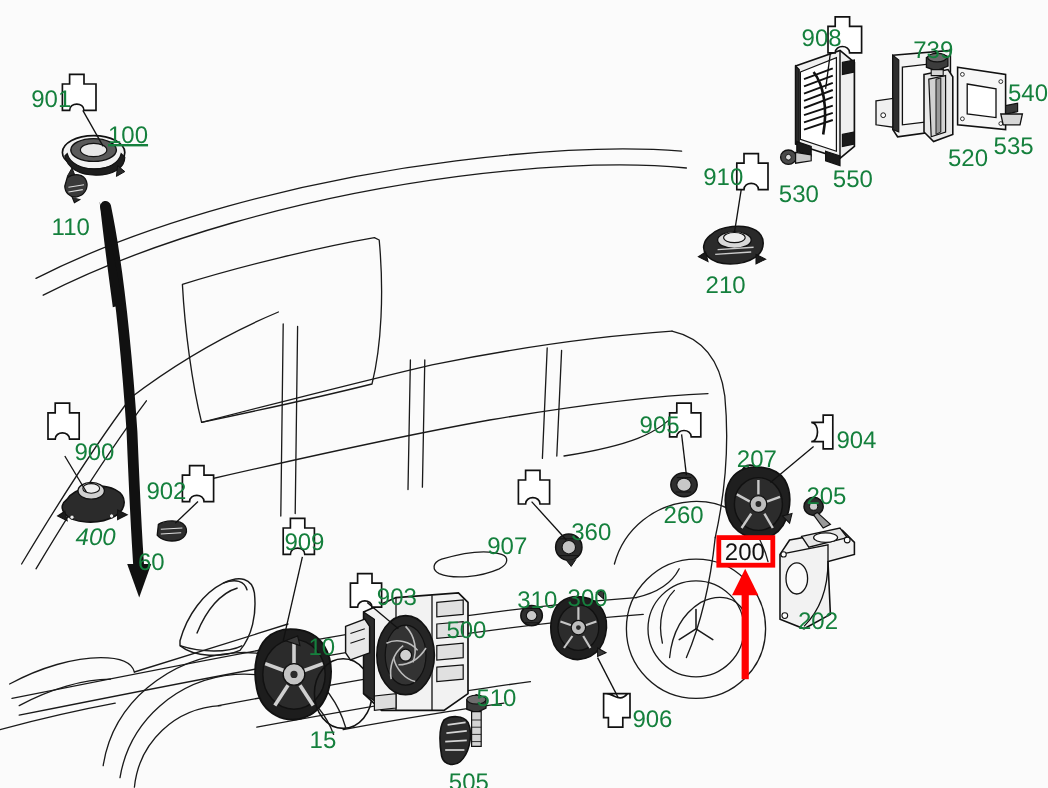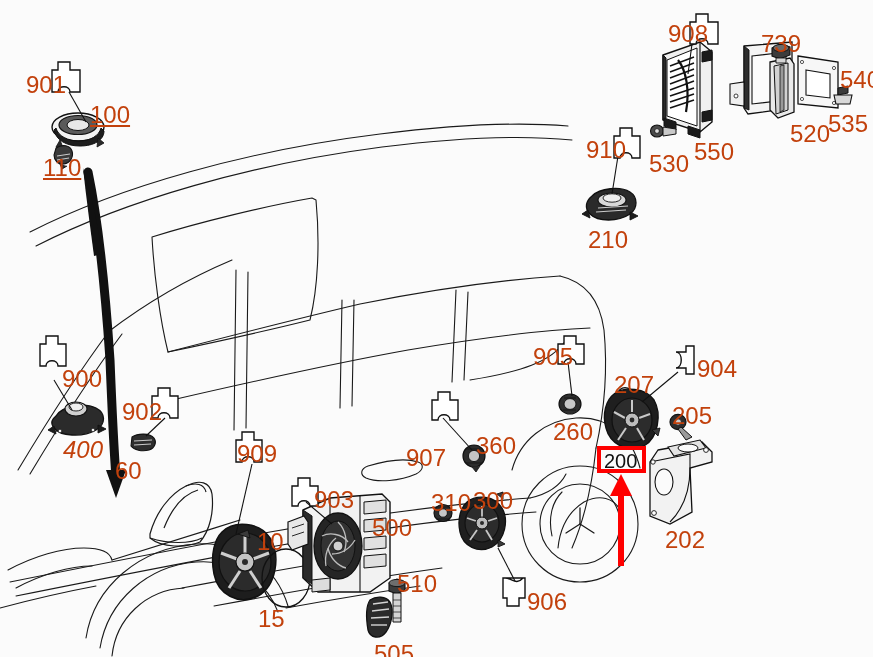--- a/index.html
+++ b/index.html
@@ -12,23 +12,23 @@
     position:relative;
     width:873px;
     height:657px;
     background:#fbfbfb;
     overflow:hidden;
   }
   #art{position:absolute;left:0;top:0;width:873px;height:657px;}
   .lbl{
     position:absolute;
     font-family:"Liberation Sans", sans-serif;
-    font-size:24px;
+    font-size:20px;
     font-weight:400;
-    color:#c2410c;
+    color:#15803d;
     letter-spacing:0px;
     white-space:nowrap;
     line-height:1;
     user-select:none;
   }
   .hl{
     position:absolute;
     border:4px solid #ff0000;
     background:transparent;
     box-sizing:border-box;
@@ -410,40 +410,40 @@
       <path d="M 242,432 L 254,432 L 254,440 L 262,440 L 262,462 L 254,462 C 254,455 242,455 242,462 L 236,462 L 236,440 L 242,440 Z"></path>
 
       <path d="M 298,478 L 310,478 L 310,486 L 318,486 L 318,506 L 310,506 C 310,499 298,499 298,506 L 292,506 L 292,486 L 298,486 Z"></path>
 
       <path d="M 503,578 L 525,578 L 525,598 L 519,598 L 519,606 L 507,606 L 507,598 L 503,598 C 503,591 503,585 503,578 Z M 505,578 C 512,578 516,586 523,578"></path>
     </g>
   </svg>
 
   <div class="lbl" style="left:26px;  top:73px;">901</div>
   <div class="lbl" style="left:90px;  top:103px;text-decoration:underline;">100</div>
-  <div class="lbl" style="left:43px;  top:156px;text-decoration:underline;">110</div>
+  <div class="lbl" style="left:43px;  top:180px;">110</div>
   <div class="lbl" style="left:668px; top:22px;">908</div>
   <div class="lbl" style="left:761px; top:32px;">739</div>
   <div class="lbl" style="left:840px; top:68px;">540</div>
   <div class="lbl" style="left:828px; top:112px;">535</div>
   <div class="lbl" style="left:790px; top:122px;">520</div>
   <div class="lbl" style="left:694px; top:140px;">550</div>
   <div class="lbl" style="left:649px; top:152px;">530</div>
   <div class="lbl" style="left:586px; top:138px;">910</div>
   <div class="lbl" style="left:588px; top:228px;">210</div>
   <div class="lbl" style="left:62px;  top:367px;">900</div>
   <div class="lbl" style="left:122px; top:400px;">902</div>
   <div class="lbl" style="left:63px;  top:438px;font-style:italic;">400</div>
   <div class="lbl" style="left:115px; top:459px;">60</div>
   <div class="lbl" style="left:533px; top:345px;">905</div>
   <div class="lbl" style="left:553px; top:420px;">260</div>
   <div class="lbl" style="left:614px; top:373px;">207</div>
   <div class="lbl" style="left:697px; top:357px;">904</div>
   <div class="lbl" style="left:672px; top:404px;">205</div>
-  <div class="lbl" style="left:665px; top:528px;">202</div>
+  <div class="lbl" style="left:665px; top:508px;">202</div>
   <div class="lbl" style="left:406px; top:422px;margin-top:24px;">907</div>
   <div class="lbl" style="left:476px; top:434px;">360</div>
   <div class="lbl" style="left:237px; top:442px;">909</div>
   <div class="lbl" style="left:314px; top:488px;">903</div>
   <div class="lbl" style="left:257px; top:530px;">10</div>
   <div class="lbl" style="left:372px; top:516px;">500</div>
   <div class="lbl" style="left:431px; top:491px;">310</div>
   <div class="lbl" style="left:473px; top:489px;">300</div>
   <div class="lbl" style="left:397px; top:572px;">510</div>
   <div class="lbl" style="left:258px; top:607px;">15</div>

